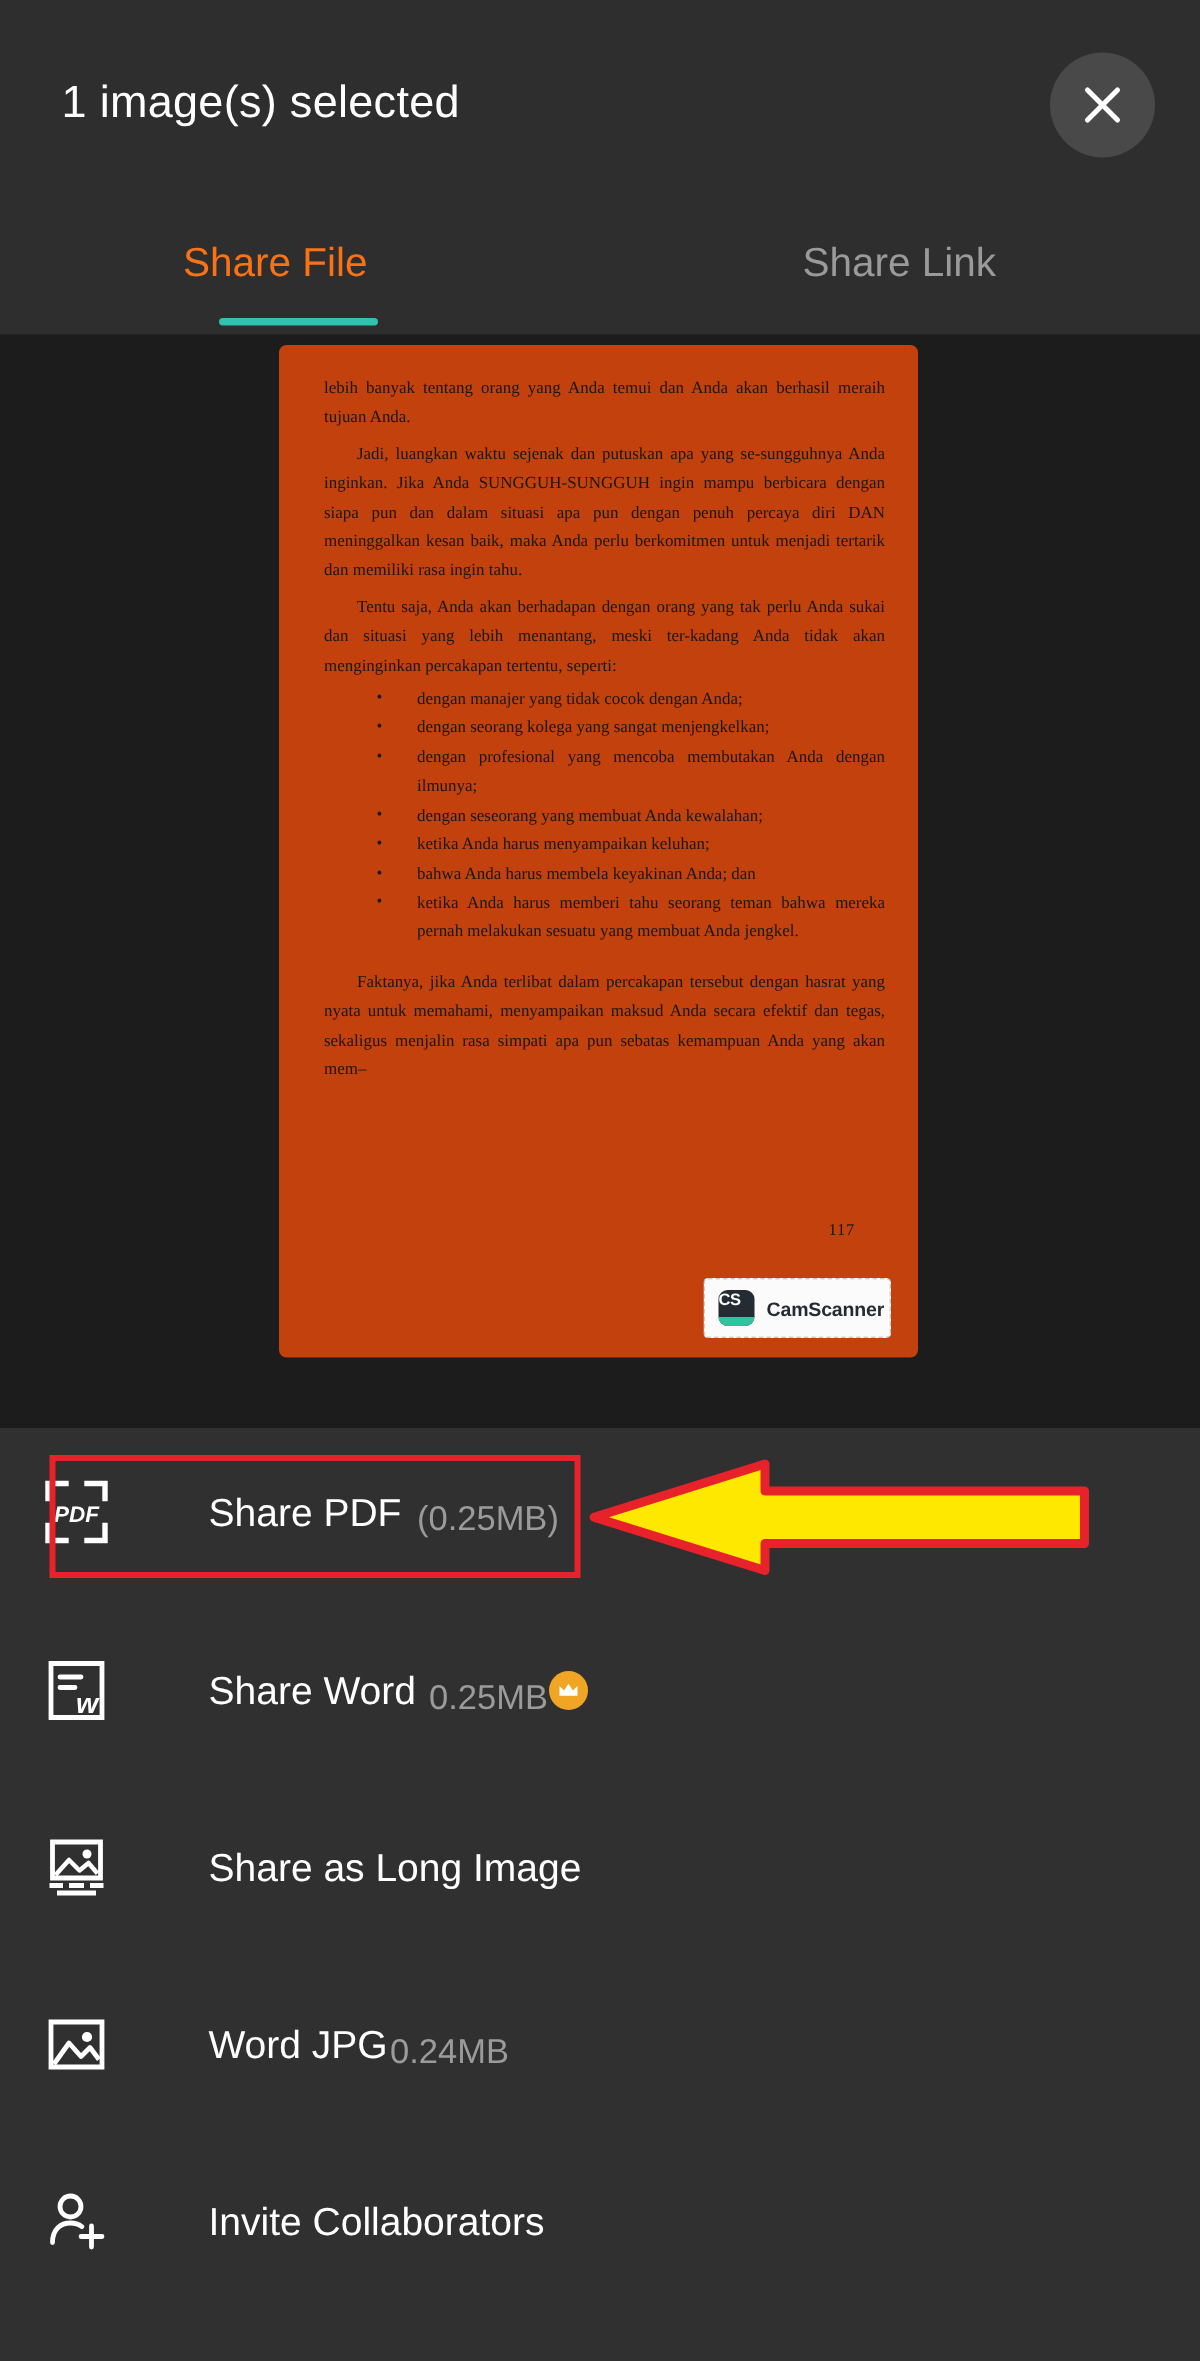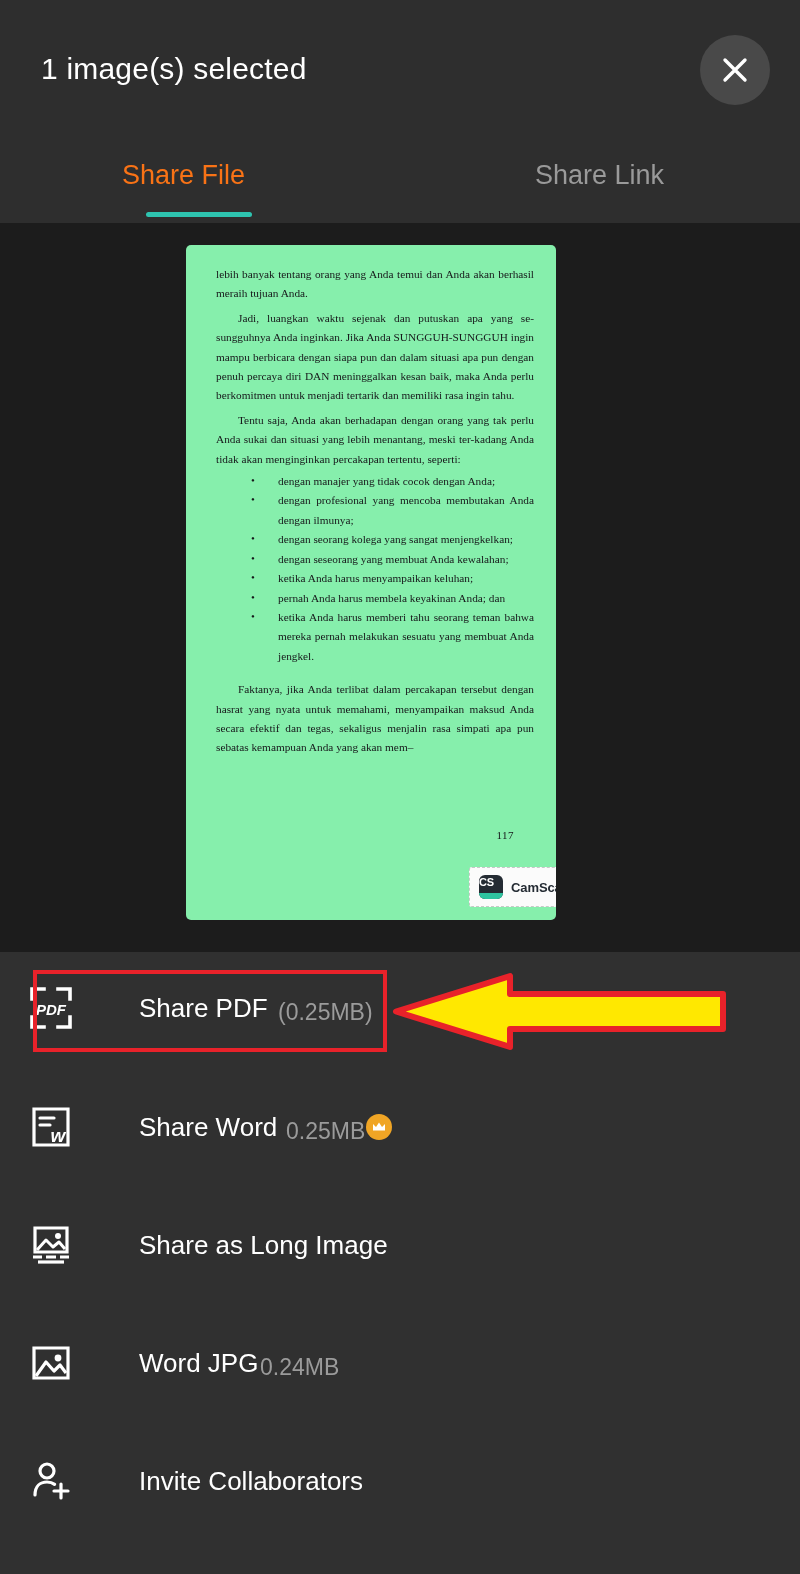--- a/index.html
+++ b/index.html
@@ -34,22 +34,22 @@
     position:absolute; left:146px; top:212px; width:106px; height:5px;
     background:#2ec4b0; border-radius:3px;
   }
 
   
   .preview-area {
     position:absolute; left:0; top:223px; width:800px; height:729px;
     background:#1c1c1c; overflow:hidden;
   }
   .doc-card {
-    position:absolute; left:186px; top:22px; width:370px; height:675px;
-    background:#86efac; border-radius:5px; overflow:hidden;
+    position:absolute; left:186px; top:7px; width:426px; height:675px;
+    background:#c2410c; border-radius:5px; overflow:hidden;
   }
   .doc-inner {
     position:absolute; left:30px; top:20px; right:22px;
     font-family:"Liberation Serif", serif;
     color:#16181a;
   }
   .doc-p {
     font-size:11.3px; line-height:19.4px; text-align:justify;
     margin-bottom:0px;
   }
@@ -142,25 +142,25 @@
   <div class="tab-underline"></div>
 
   <div class="preview-area">
     <div class="doc-card">
       <div class="doc-inner">
         <div class="doc-p">lebih banyak tentang orang yang Anda temui dan Anda akan berhasil meraih tujuan Anda.</div>
         <div class="doc-p indent">Jadi, luangkan waktu sejenak dan putuskan apa yang se-sungguhnya Anda inginkan. Jika Anda SUNGGUH-SUNGGUH ingin mampu berbicara dengan siapa pun dan dalam situasi apa pun dengan penuh percaya diri DAN meninggalkan kesan baik, maka Anda perlu berkomitmen untuk menjadi tertarik dan memiliki rasa ingin tahu.</div>
         <div class="doc-p indent">Tentu saja, Anda akan berhadapan dengan orang yang tak perlu Anda sukai dan situasi yang lebih menantang, meski ter-kadang Anda tidak akan menginginkan percakapan tertentu, seperti:</div>
         <ul class="doc-list">
           <li>dengan manajer yang tidak cocok dengan Anda;</li>
+          <li>dengan seorang kolega yang sangat menjengkelkan;</li>
           <li>dengan profesional yang mencoba membutakan Anda dengan ilmunya;</li>
-          <li>dengan seorang kolega yang sangat menjengkelkan;</li>
           <li>dengan seseorang yang membuat Anda kewalahan;</li>
           <li>ketika Anda harus menyampaikan keluhan;</li>
-          <li>pernah Anda harus membela keyakinan Anda; dan</li>
+          <li>bahwa Anda harus membela keyakinan Anda; dan</li>
           <li>ketika Anda harus memberi tahu seorang teman bahwa mereka pernah melakukan sesuatu yang membuat Anda jengkel.</li>
         </ul>
         <div class="doc-p indent" style="margin-top:14px;">Faktanya, jika Anda terlibat dalam percakapan tersebut dengan hasrat yang nyata untuk memahami, menyampaikan maksud Anda secara efektif dan tegas, sekaligus menjalin rasa simpati apa pun sebatas kemampuan Anda yang akan mem–</div>
       </div>
       <div class="doc-pageno">117</div>
       <div class="cs-badge">
         <span class="cs-logo">
           <span class="cs-bar"></span>
           <span class="cs-text">CS</span>
         </span>

